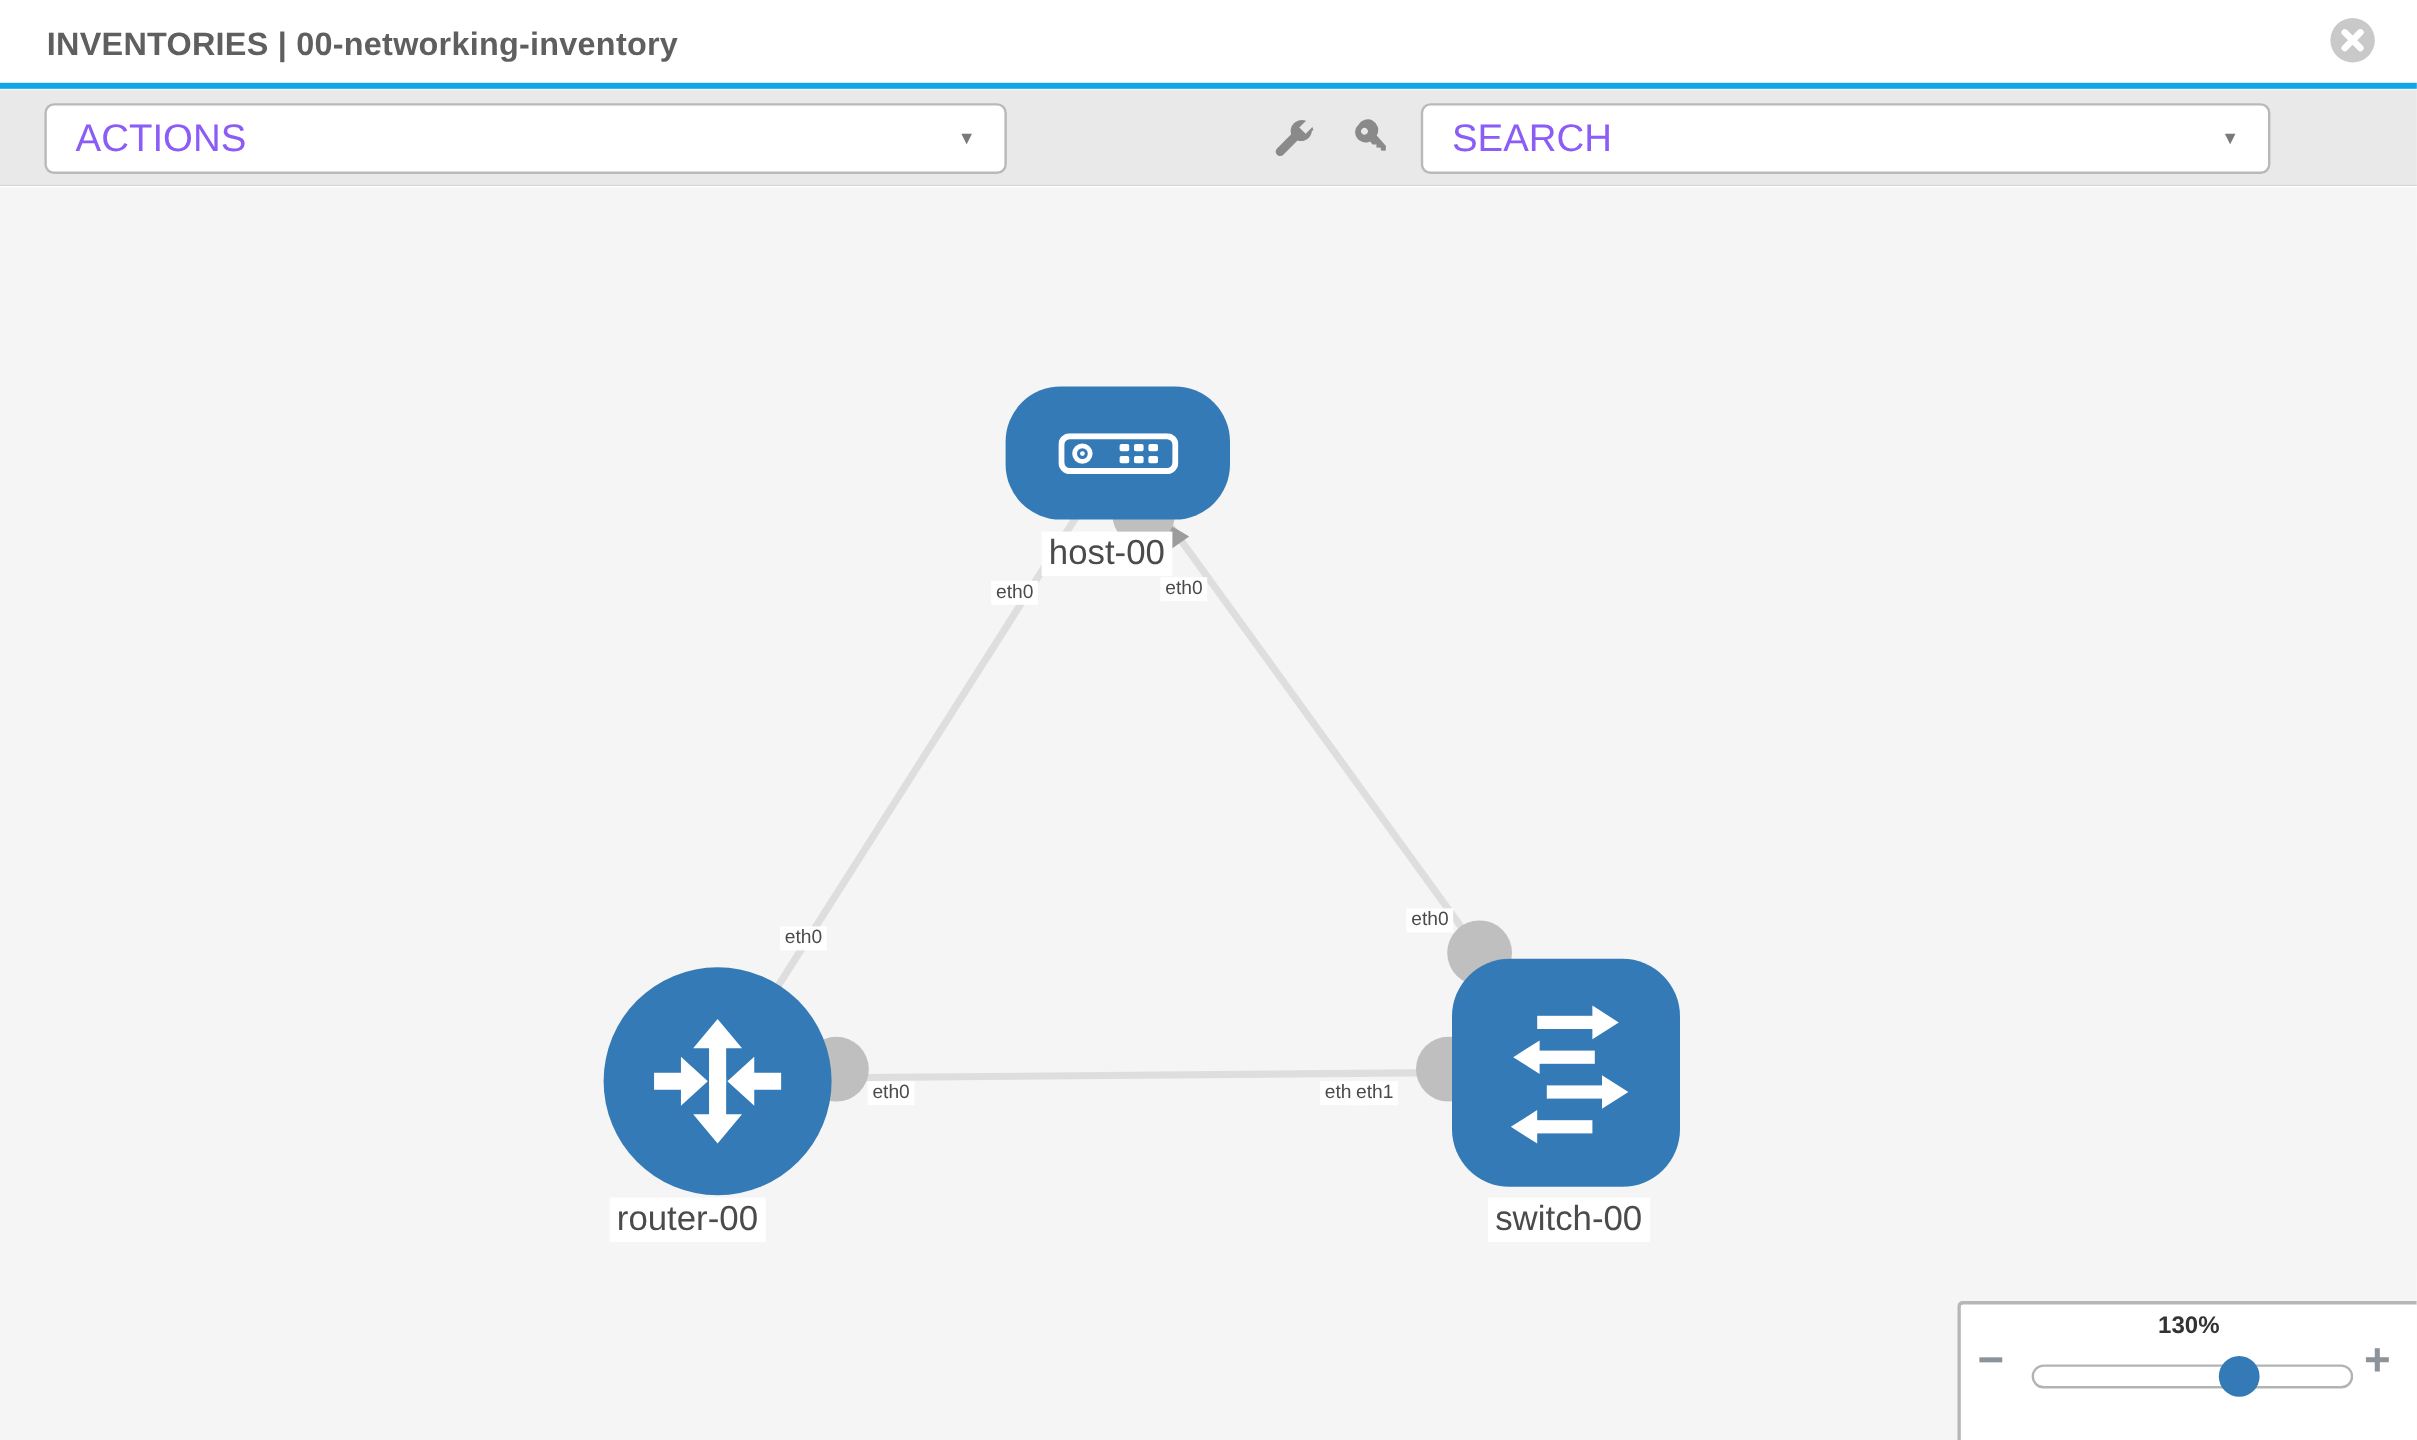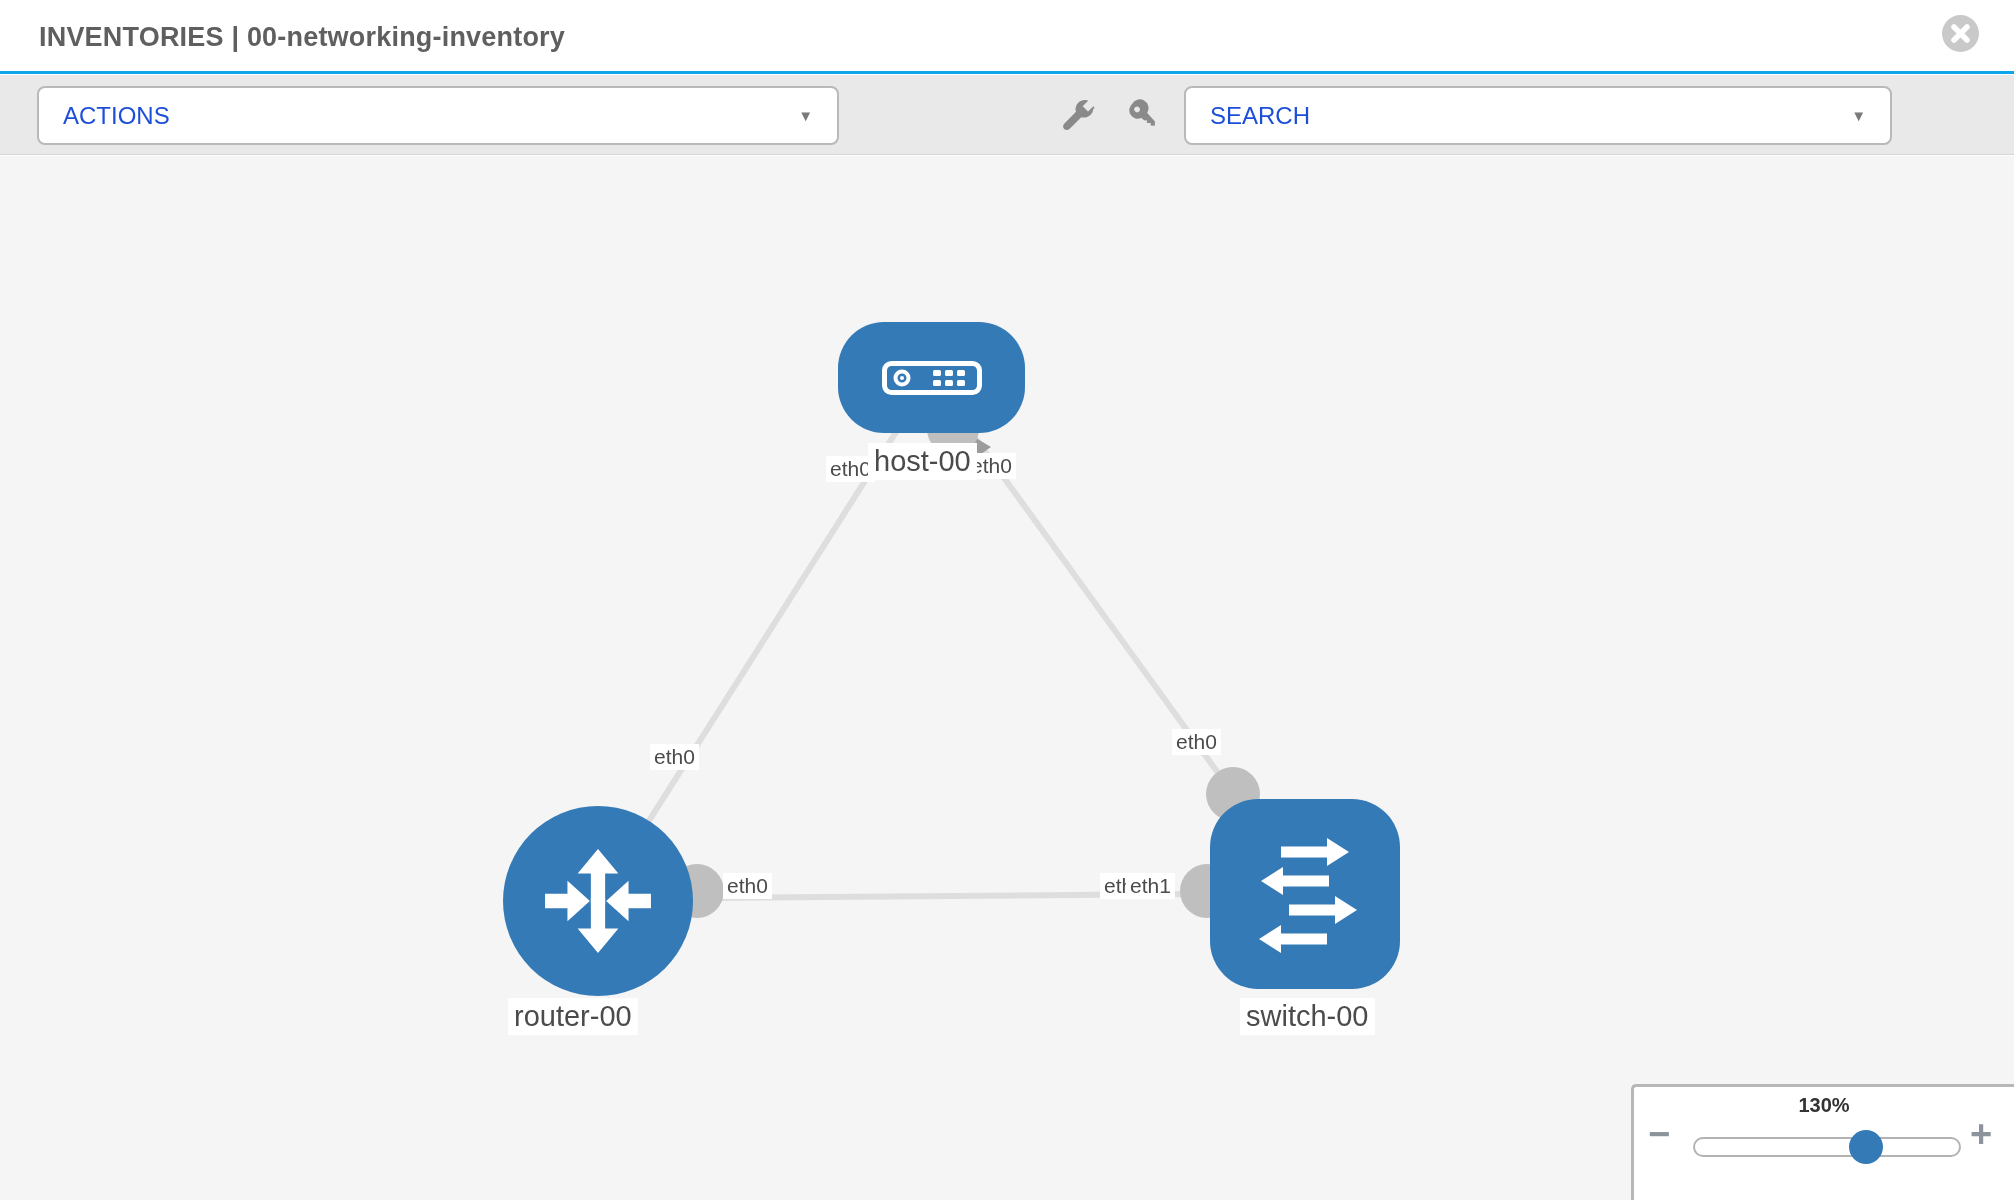--- a/index.html
+++ b/index.html
@@ -1,55 +1,55 @@
 <!DOCTYPE html>
 <html><head>
 <meta charset="utf-8">
 <style>
   * { margin:0; padding:0; box-sizing:border-box; }
   html,body { width:2014px; height:1200px; overflow:hidden;
     font-family:"Liberation Sans", sans-serif; background:#fff; }
 
   
   .header { position:absolute; top:0; left:0; width:2014px; height:74px;
-    background:#ffffff; border-bottom:3px solid #0ea5e9; }
+    background:#ffffff; border-bottom:5px solid #0ea5e9; }
   .page-title { position:absolute; left:39px; top:0; line-height:74px;
     font-size:27px; font-weight:700; color:#5f5f5f; letter-spacing:.2px; }
   .close-btn { position:absolute; left:1942px; top:15px; width:37px; height:37px;
     border-radius:50%; background:#c9c9c9; cursor:pointer;
     display:flex; align-items:center; justify-content:center; }
 
   
   .toolbar { position:absolute; top:75px; left:0; width:2014px; height:80px;
     background:#e9e9e9; border-bottom:1px solid #d6d6d6; }
   .dropdown { position:absolute; top:11px; height:59px; background:#fff;
     border:2px solid #b9b9b9; border-radius:8px; display:flex;
     align-items:center; padding:0 24px; cursor:pointer; }
-  .dropdown .dd-label { font-size:24px; color:#1d4ed8; }
+  .dropdown .dd-label { font-size:32px; color:#8b5cf6; }
   .dropdown .caret { position:absolute; right:24px; top:50%;
     transform:translateY(-52%); font-size:15px; color:#7a7a7a; }
   .dd-actions { left:37px; width:802px; }
   .dd-search  { left:1184px; width:708px; }
   .tool-icon { position:absolute; top:23px; width:36px; height:36px; cursor:pointer; }
   .wrench { left:1059px; } .key { left:1125px; }
 
   
   .canvas { position:absolute; top:156px; left:0; width:2014px; height:1044px;
     background:#f5f5f5; }
   .edges { position:absolute; top:0; left:0; }
 
   .node { position:absolute; background:#337ab7; display:flex;
     align-items:center; justify-content:center; cursor:pointer; z-index:2; }
   .node-host   { left:838px; top:166px; width:187px; height:111px; border-radius:46px; }
   .node-router { left:503px; top:650px; width:190px; height:190px; border-radius:50%; }
   .node-switch { left:1210px; top:643px; width:190px; height:190px; border-radius:48px; }
 
   .lbl { position:absolute; background:#ffffff; color:#4b4b4b; white-space:nowrap; }
   .node-lbl { font-size:29px; padding:2px 6px; z-index:6; }
-  .eth-lbl  { font-size:21px; padding:1px 4px; z-index:4; }
+  .eth-lbl  { font-size:16px; padding:1px 4px; z-index:4;margin-top:28px; }
   .eth-over { z-index:5; }
 
   
   .zoom-panel { position:absolute; left:1631px; top:928px; width:383px; height:116px;
     background:#ffffff; border-top:3px solid #b7b7b7; border-left:3px solid #b7b7b7;
     border-top-left-radius:5px; }
   .zoom-value { position:absolute; top:7px; left:0; width:100%; text-align:center;
     font-size:20px; color:#333;font-weight:bold; }
   .zoom-minus,.zoom-plus { position:absolute; top:28px; font-size:38px; font-weight:700;
     color:#8d939a; cursor:pointer; line-height:1; }

